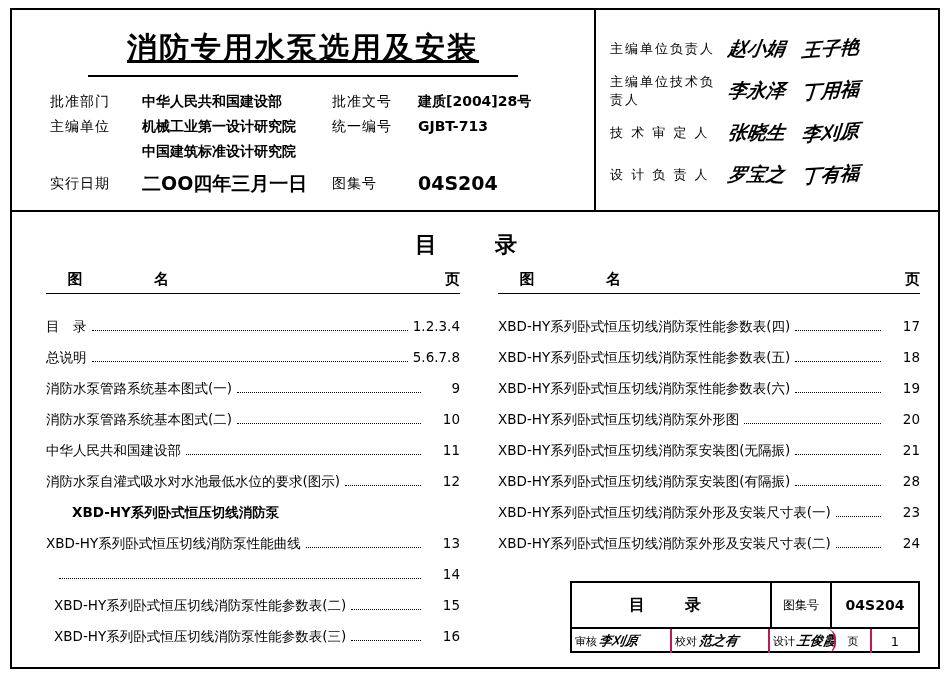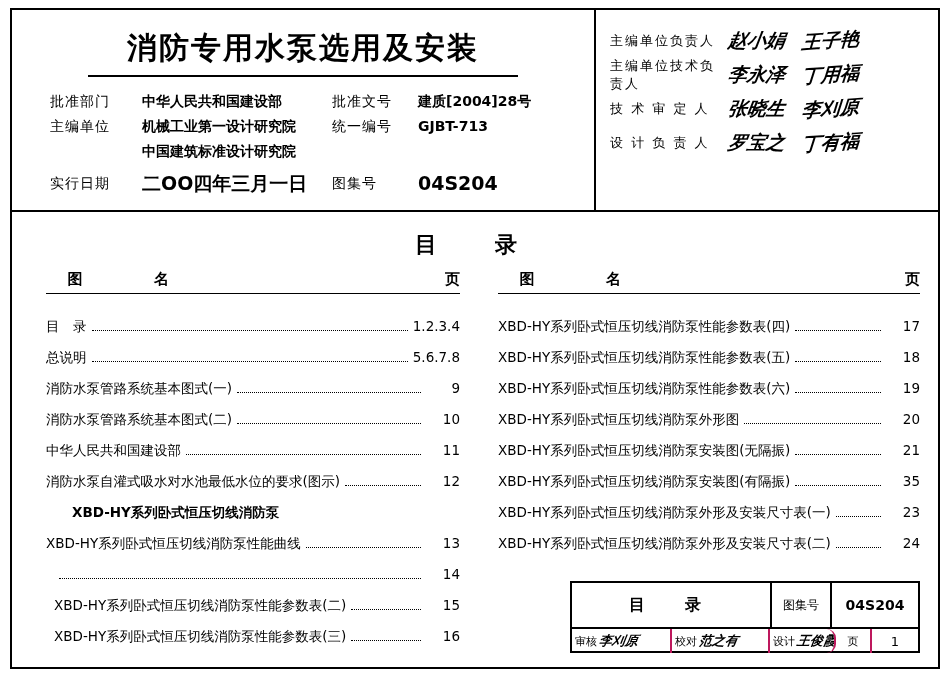--- a/index.html
+++ b/index.html
@@ -32,20 +32,21 @@
     position:absolute;left:0;top:0;width:584px;height:100%;
     border-right:2px solid #000;box-sizing:border-box;
   }
   .doc-title{
     text-align:center;
     font-size:30px;
     font-weight:bold;
     letter-spacing:2px;
     margin-top:18px;
     font-family:"DejaVu Sans","Liberation Sans",sans-serif;
+    text-decoration:underline;
   }
   .title-underline{
     width:430px;height:2px;background:#000;margin:6px auto 0 auto;
   }
   .meta{
     margin-top:14px;
     padding:0 18px 0 38px;
     font-size:14px;
   }
   .meta-row{
@@ -61,20 +62,21 @@
   .meta-val-big{font-weight:bold;font-size:19px;}
   .header-right{
     position:absolute;left:584px;top:0;right:0;height:100%;
     box-sizing:border-box;
     padding:14px 10px 0 14px;
   }
   .sign-row{
     display:flex;align-items:center;
     height:34px;
     font-size:13px;
+    margin-top:8px;
   }
   .sign-lab{
     width:118px;flex:0 0 118px;
     letter-spacing:2px;
   }
   .sign-val{
     flex:1;
     font-family:"DejaVu Serif","Liberation Serif",serif;
     font-style:italic;
     font-size:19px;
@@ -358,21 +360,21 @@
             <div class="pg">20</div>
           </div>
           <div class="entry">
             <div class="name">XBD-HY系列卧式恒压切线消防泵安装图(无隔振)</div>
             <div class="dots"></div>
             <div class="pg">21</div>
           </div>
           <div class="entry">
             <div class="name">XBD-HY系列卧式恒压切线消防泵安装图(有隔振)</div>
             <div class="dots"></div>
-            <div class="pg">35</div>
+            <div class="pg">28</div>
           </div>
           <div class="entry">
             <div class="name">XBD-HY系列卧式恒压切线消防泵外形及安装尺寸表(一)</div>
             <div class="dots"></div>
             <div class="pg">23</div>
           </div>
           <div class="entry">
             <div class="name">XBD-HY系列卧式恒压切线消防泵外形及安装尺寸表(二)</div>
             <div class="dots"></div>
             <div class="pg">24</div>

